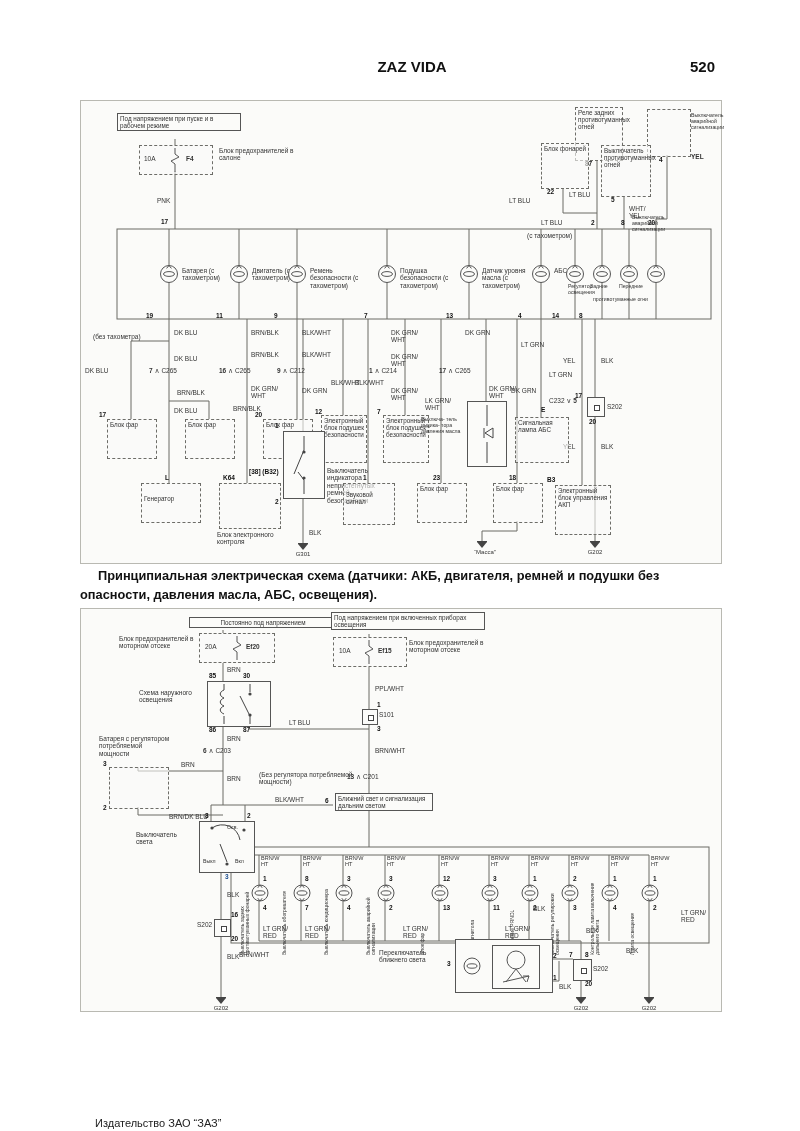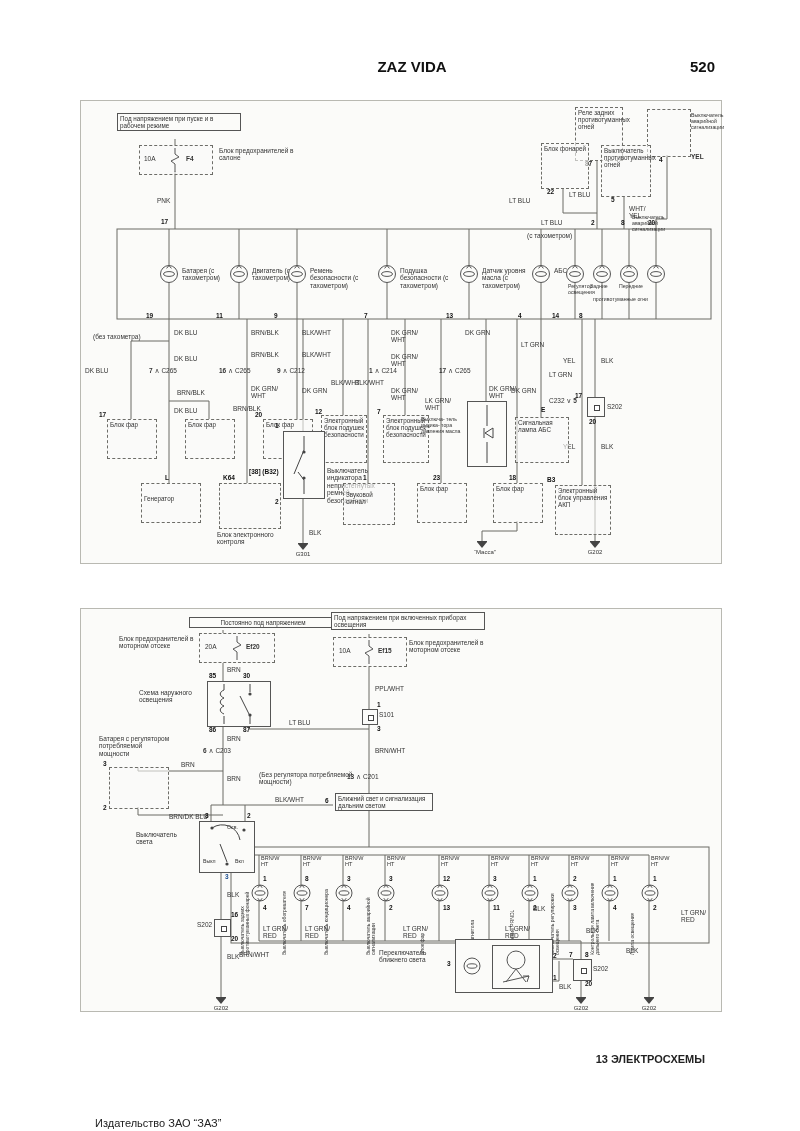--- a/index.html
+++ b/index.html
@@ -357,20 +357,21 @@
         <i class="tri"></i>
         <span class="glbl">“Масса”</span>
       </div>
     <div class="gnd" style="left:506px;top:440px;">
       <i class="bar"></i>
         <i class="tri"></i>
         <span class="glbl">G202</span>
       </div>
   </div>
 
+  <div class="cap" style="left:80px;top:566px;width:645px;text-indent:18px;">Принципиальная электрическая схема (датчики: АКБ, двигателя, ремней и подушки без опасности, давления масла, АБС, освещения).</div>
 
   <div class="diagram" style="left:80px;top:608px;width:640px;height:402px;">
 
     <svg class="wires-svg" width="640" height="402">
       <g stroke="#6a6a64" stroke-width="1" fill="none">
         <path d="M142 21 V24 M142 54 V72 M142 116 V196"></path>
         <path d="M288 25 V28 M288 58 V238"></path>
         <path d="M168 116 V120 H288"></path>
         <path d="M142 162 H57 V158 M57 198 V206 H142"></path>
         <path d="M130 196 V212 M164 196 V212 M130 196 H252"></path>
@@ -648,14 +649,13 @@
       </div>
     <div class="gnd" style="left:560px;top:388px;">
       <i class="bar"></i>
         <i class="tri"></i>
         <span class="glbl">G202</span>
       </div>
   </div>
 
 
   <div class="foot" style="left:95px;top:1109px;margin-top:8px;">Издательство ЗАО “ЗАЗ”</div>
-  <div class="foot" style="left:0;top:1053px;width:705px;text-align:right;font-weight:bold;">13 ЭЛЕКТРОСХЕМЫ</div>
 </div>
 
 </body></html>

